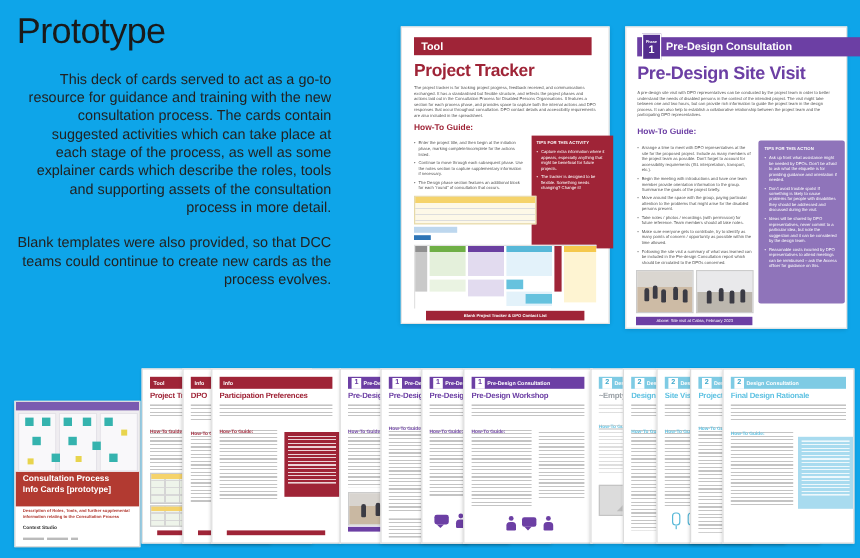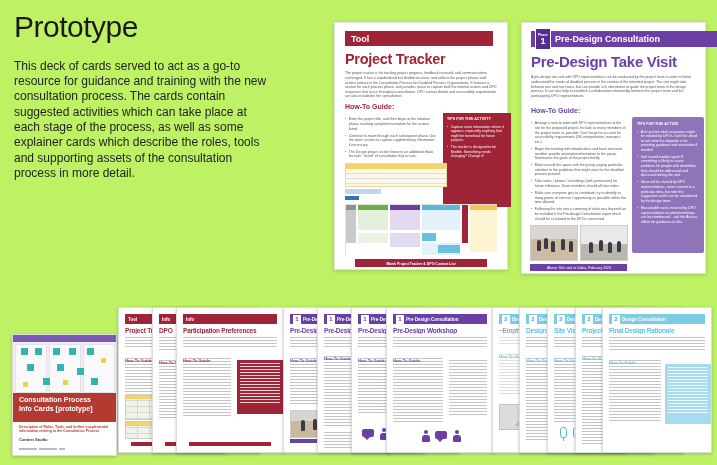--- a/index.html
+++ b/index.html
@@ -1,23 +1,23 @@
 <!DOCTYPE html>
 <html><head>
 <meta charset="utf-8">
 <style>
   html,body{margin:0;padding:0;background:#fff;}
-  #canvas{position:relative;width:717px;height:465px;background:#bef264;overflow:hidden;
+  #canvas{position:relative;width:717px;height:465px;background:#0ea5e9;overflow:hidden;
           font-family:"Liberation Sans","DejaVu Sans",sans-serif;color:#1a1a1a;}
 
   
   #intro-col{position:absolute;left:14px;top:10px;width:262px;}
   .h-line1{font-size:30px;font-weight:400;line-height:1.15;letter-spacing:-0.5px;}
   .h-line2{font-size:30px;font-weight:700;line-height:1.15;letter-spacing:-0.5px;}
-  .para{font-size:12px;line-height:1.28;margin-top:14px;color:#222;}
+  .para{font-size:12px;line-height:1.28;margin-top:14px;color:#222;text-align:right;}
 
   
   .bigcard{position:absolute;background:#fff;border:1px solid #e4e4e4;
            box-shadow:0 1px 4px rgba(0,0,0,.18);}
   .abs{position:absolute;overflow:hidden;}
   .sc42{transform:scale(.42);transform-origin:0 0;width:238%;font-size:8.4px;line-height:1.3;color:#555;}
   .sc50{transform:scale(.5);transform-origin:0 0;width:200%;font-size:8.5px;line-height:1.3;}
   .b{position:relative;padding-left:9px;margin-bottom:6px;}
   .b::before{content:"•";position:absolute;left:0;top:0;}
   .white .b{color:#fff;}
@@ -113,20 +113,21 @@
                 background:repeating-linear-gradient(90deg,#bbb 0 18px,rgba(0,0,0,0) 18px 20px);}
 </style>
 </head>
 <body>
 
 <div id="canvas">
 
   <div id="intro-col">
     <div class="h-line1">Prototype</div>
     <div class="para">This deck of cards served to act as a go-to resource for guidance and training with the new consultation process. The cards contain suggested activities which can take place at each stage of the process, as well as some explainer cards which describe the roles, tools and supporting assets of the consultation process in more detail.</div>
+    <div class="para">Blank templates were also provided, so that DCC teams could continue to create new cards as the process evolves.</div>
   </div>
 
   <div class="bigcard" style="left:334px;top:22px;width:172px;height:246px;">
     <div class="red-band abs" style="left:10px;top:8px;width:142px;height:15px;">Tool</div>
     <div class="red-title abs" style="left:10px;top:28px;width:155px;height:18px;">Project Tracker</div>
     <div class="abs" style="left:10px;top:48px;width:152px;height:30px;">
       <div class="sc42">The project tracker is for tracking project progress, feedback received, and communications exchanged. It has a standardised but flexible structure, and reflects the project phases and actions laid out in the Consultation Process for Disabled Persons Organisations. It features a section for each process phase, and provides space to capture both the internal actions and DPO responses that occur throughout consultation. DPO contact details and accessibility requirements are also included in the spreadsheet.</div>
     </div>
     <div class="red-howto abs" style="left:10px;top:80px;width:100px;height:10px;">How-To Guide:</div>
     <div class="abs" style="left:10px;top:94px;width:92px;height:44px;">
@@ -173,21 +174,21 @@
   </div>
 
   <div class="bigcard" style="left:521px;top:22px;width:183px;height:250px;">
     <div class="pur-band abs" style="left:9px;top:8px;width:164px;height:16px;overflow:visible;">
       <span class="badge2">
         <span class="bl">Phase</span>
         <span class="bn">1</span>
       </span>
       <span>Pre-Design Consultation</span>
     </div>
-    <div class="pur-title abs" style="left:9px;top:30px;width:170px;height:18px;">Pre-Design Take Visit</div>
+    <div class="pur-title abs" style="left:9px;top:30px;width:170px;height:18px;">Pre-Design Site Visit</div>
     <div class="abs" style="left:9px;top:52px;width:164px;height:30px;">
       <div class="sc42">A pre-design site visit with DPO representatives can be conducted by the project team in order to better understand the needs of disabled persons in the context of the intended project. The visit might take between one and two hours, but can provide rich information to guide the project team in the design process. It can also help to establish a collaborative relationship between the project team and the participating DPO representatives.</div>
     </div>
     <div class="pur-howto abs" style="left:9px;top:84px;width:100px;height:10px;">How-To Guide:</div>
     <div class="abs" style="left:9px;top:98px;width:96px;height:100px;">
       <div class="sc42">
         <div class="b">Arrange a time to meet with DPO representatives at the site for the proposed project. Include as many members of the project team as possible. Don't forget to account for accessibility requirements (ISL interpretation, transport, etc.).</div>
         <div class="b">Begin the meeting with introductions and have one team member provide orientation information to the group. Summarise the goals of the project briefly.</div>
         <div class="b">Move around the space with the group, paying particular attention to the problems that might arise for the disabled persons present.</div>
         <div class="b">Take notes / photos / recordings (with permission) for future reference. Team members should all take notes.</div>

